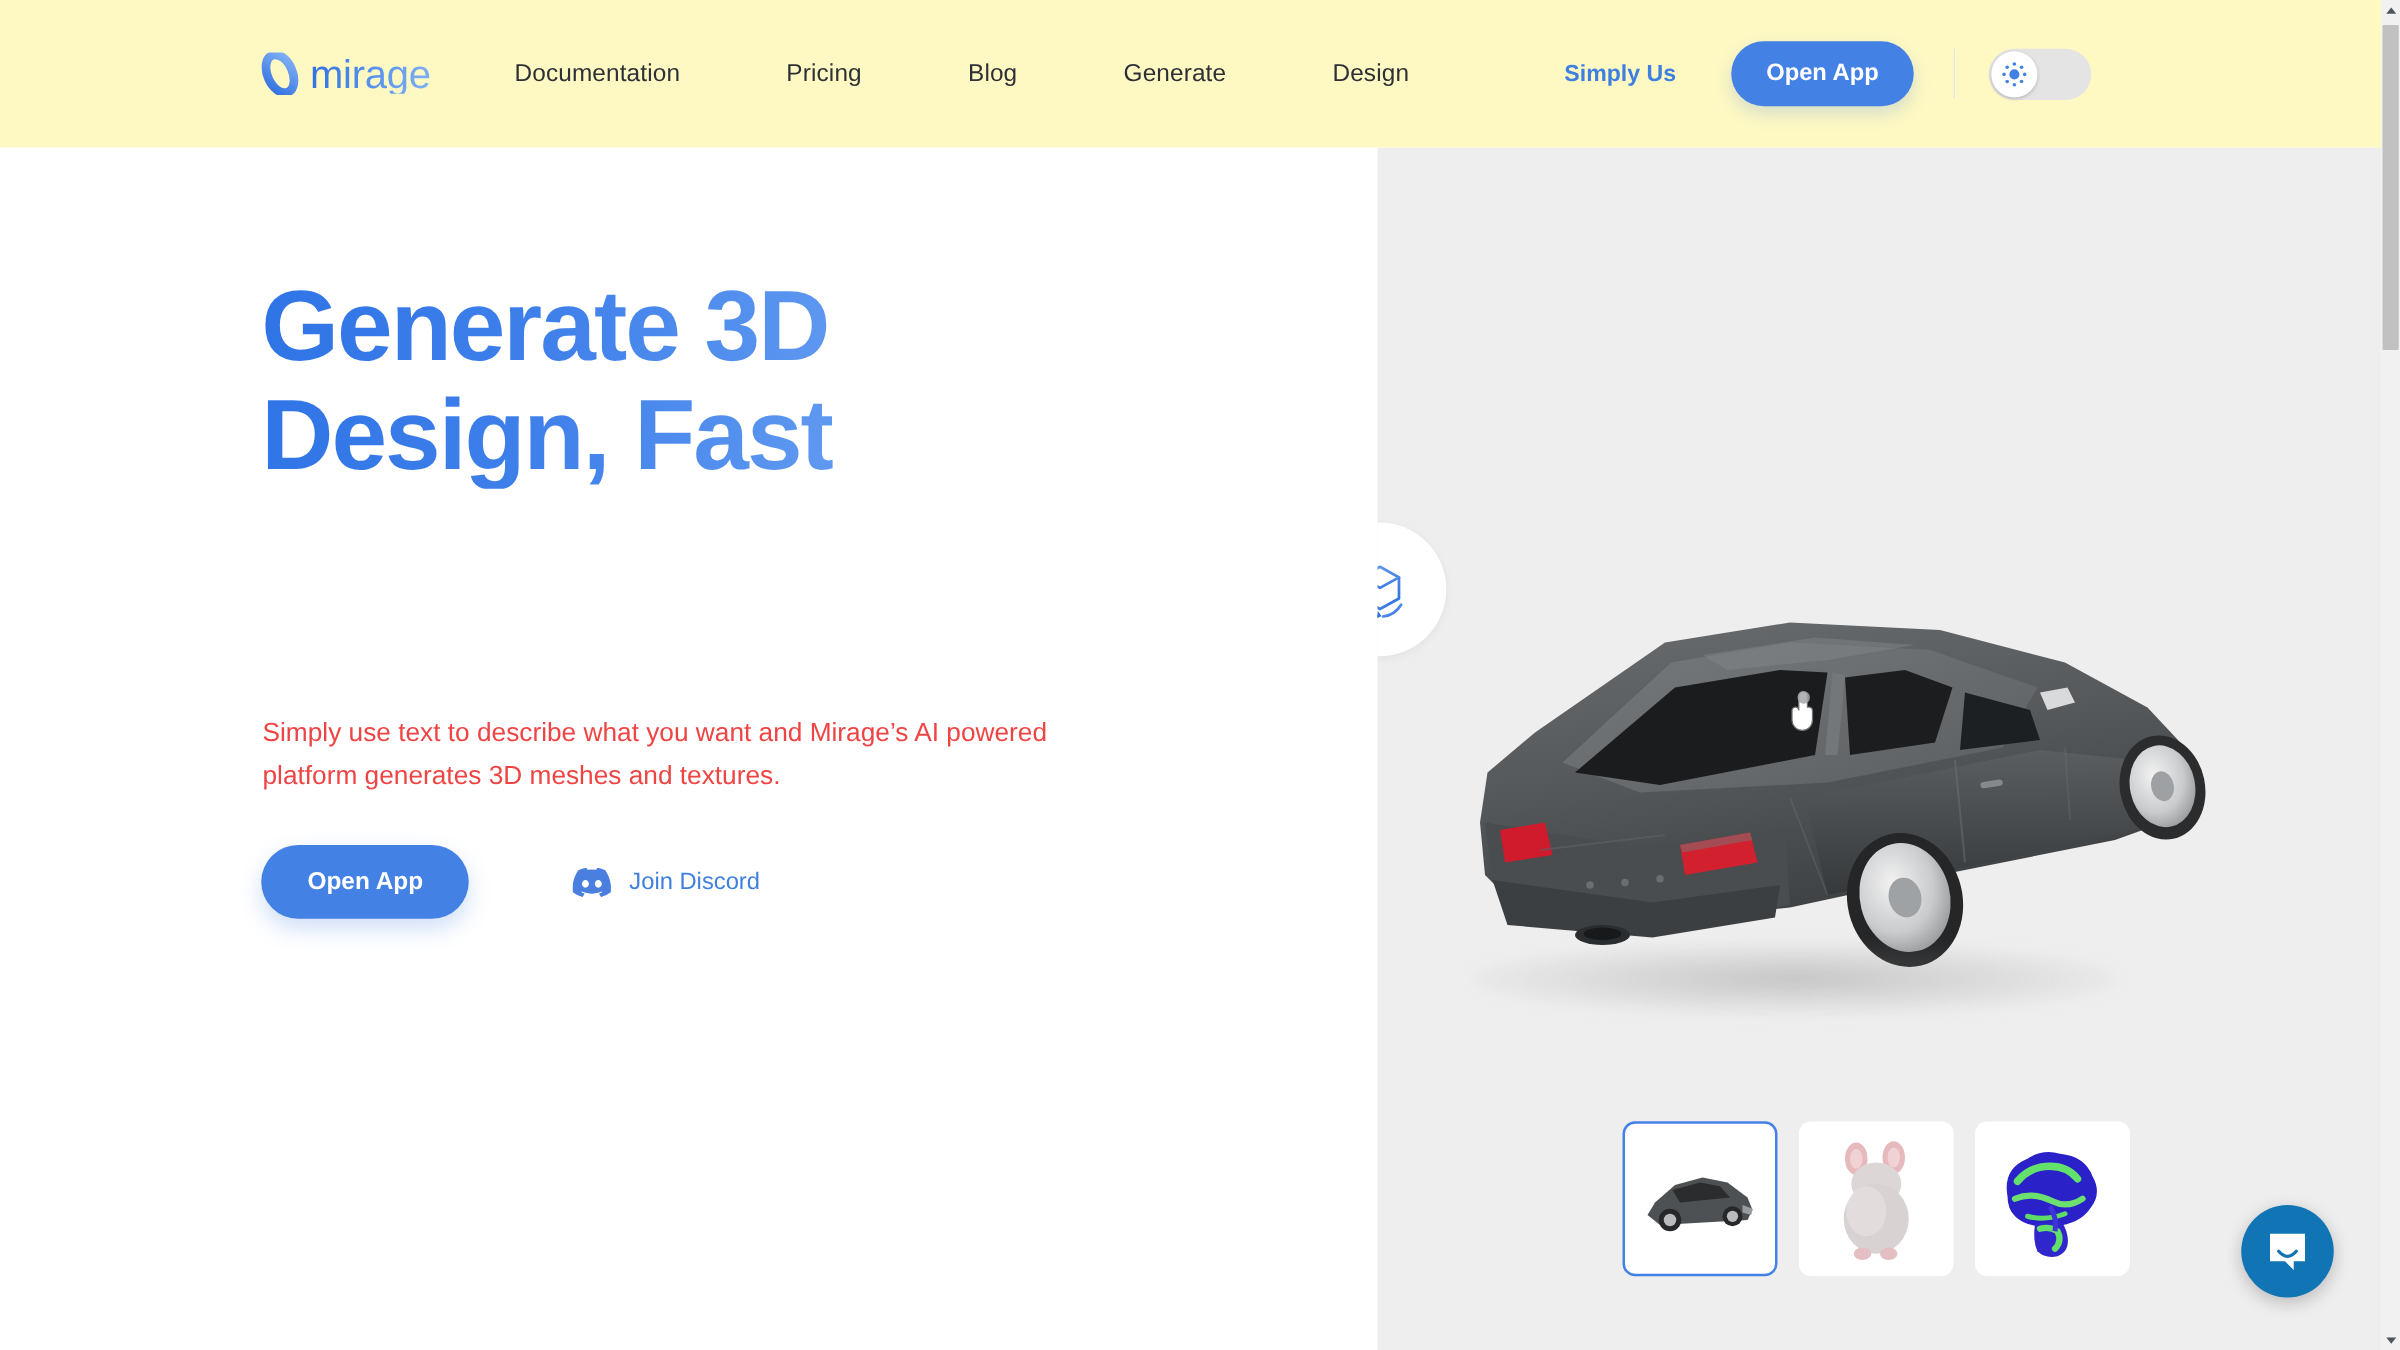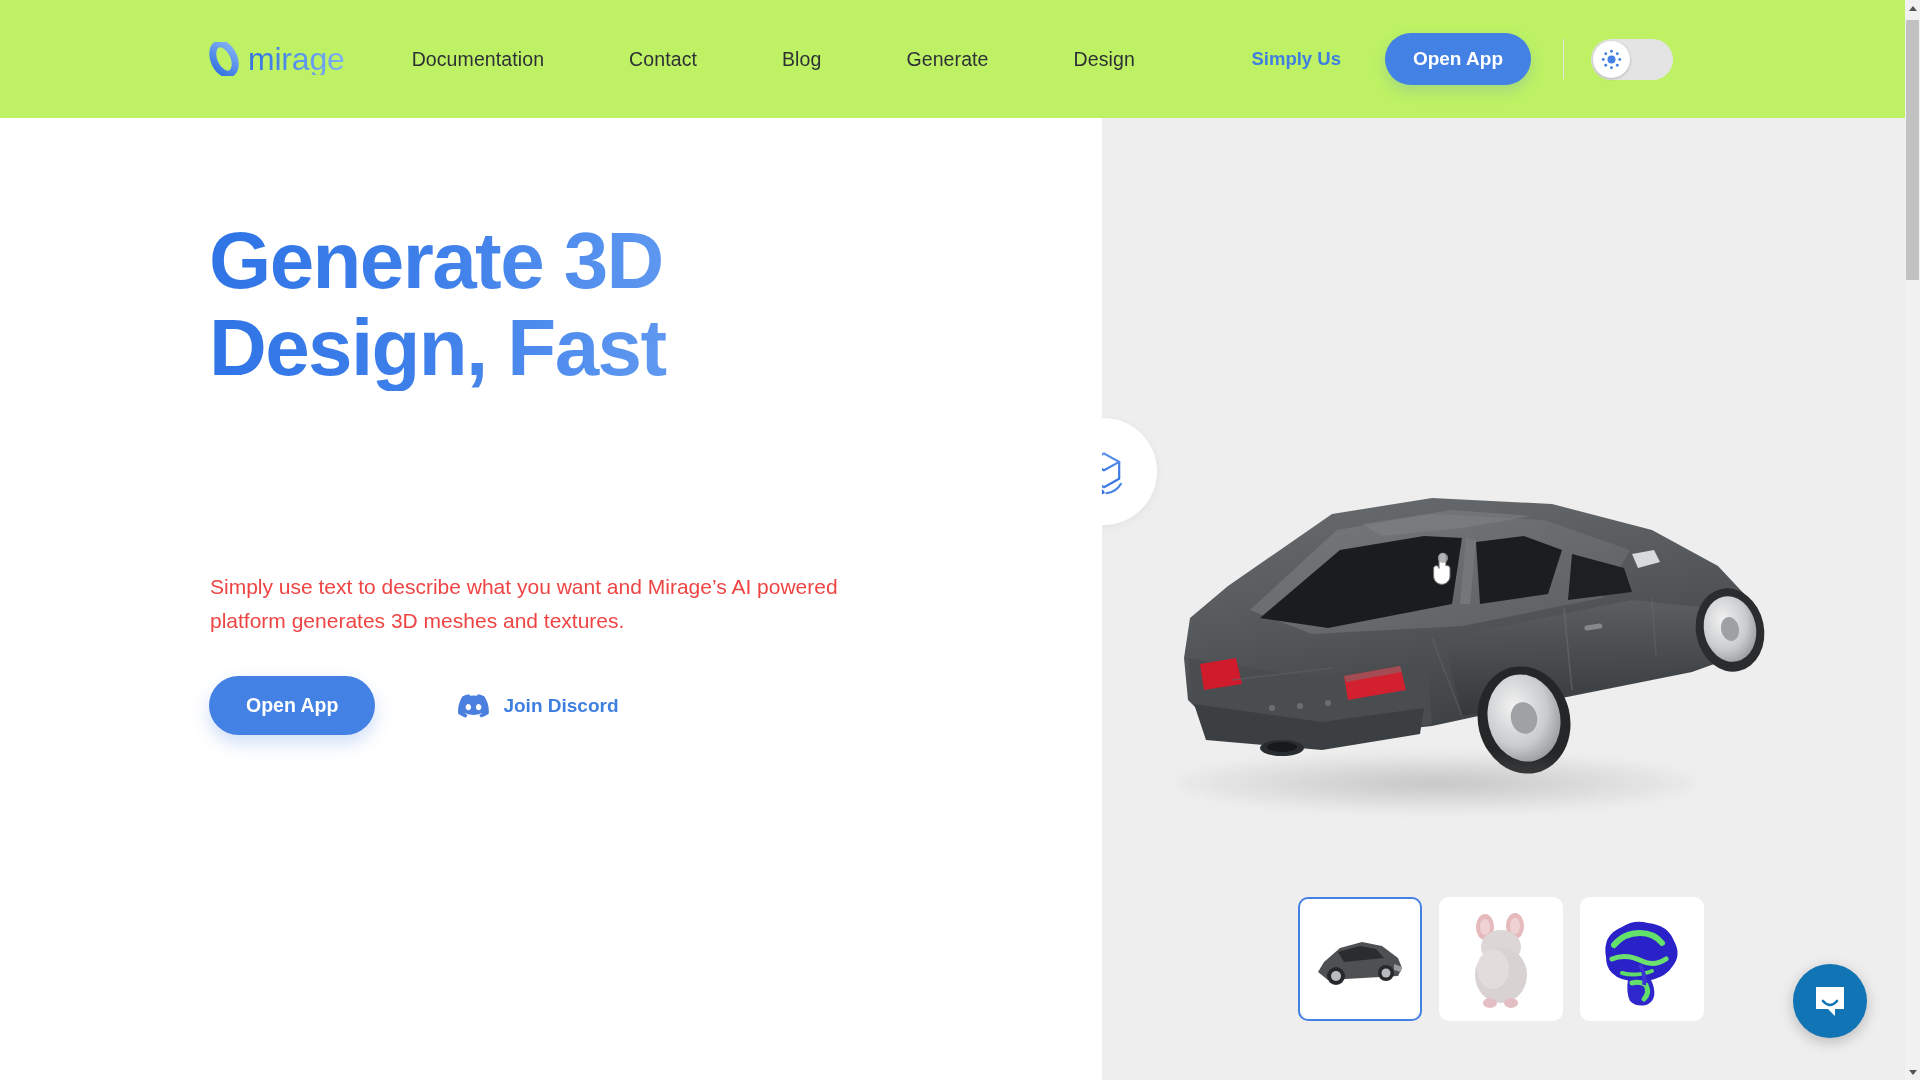--- a/index.html
+++ b/index.html
@@ -19,21 +19,21 @@
     overflow: hidden;
     background: #ffffff;
   }
 
   
   .navbar {
     position: absolute;
     top: 0; left: 0;
     width: 1905px;
     height: 118px;
-    background: #bef264;
+    background: #fef9c3;
     display: flex;
     align-items: center;
     z-index: 40;
   }
 
   .brand {
     display: flex;
     align-items: center;
     gap: 9px;
     margin-left: 209px;
@@ -176,21 +176,21 @@
   .discord-cta {
     display: flex;
     align-items: center;
     gap: 14px;
     margin-left: 83px;
     text-decoration: none;
     cursor: pointer;
   }
   .discord-label {
     font-size: 19px;
-    font-weight: bold;
+    font-weight: normal;
     color: #3f7fe0;
     white-space: nowrap;
   }
 
   
   .viewer {
     position: absolute;
     top: 118px;
     left: 1102px;
     width: 803px;
@@ -332,21 +332,21 @@
         </defs>
         <g transform="rotate(-24 15 17)">
           <ellipse cx="15" cy="17" rx="10" ry="16" fill="none" stroke="url(#lgRing)" stroke-width="7"></ellipse>
         </g>
       </svg>
       <span class="brand-word">mirage</span>
     </div>
 
     <div class="nav-links">
       <a class="nav-link">Documentation</a>
-      <a class="nav-link">Contact</a>
+      <a class="nav-link">Pricing</a>
       <a class="nav-link">Blog</a>
       <a class="nav-link">Generate</a>
       <a class="nav-link">Design</a>
     </div>
 
     <div class="nav-right">
       <a class="contact-link">Simply Us</a>
       <button class="open-app-nav">Open App</button>
       <div class="nav-divider"></div>
       <div class="theme-toggle">

